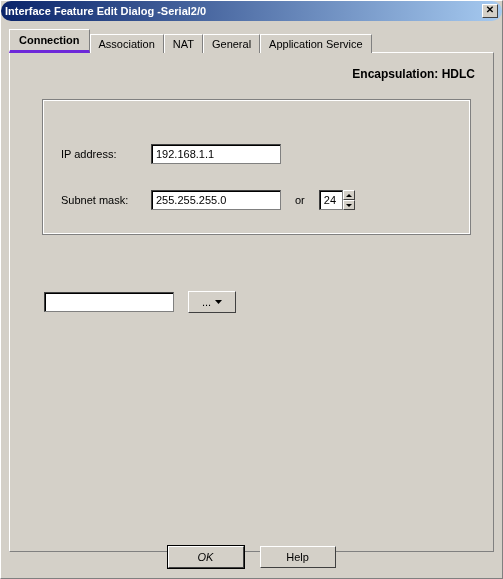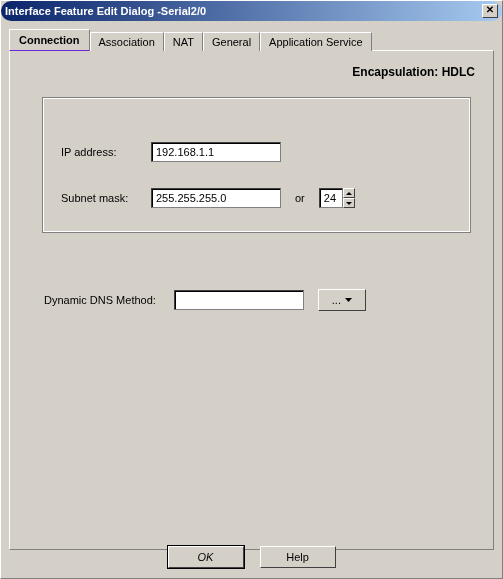--- a/index.html
+++ b/index.html
@@ -72,21 +72,21 @@
     margin-right: 0px;
     font-size: 11px;
     position: relative;
     top: 1px;
     cursor: default;
   }
   .tab.active {
     padding: 4px 9px;
     top: 0;
     z-index: 3;
-    border-bottom: 1px solid #6d28d9;
+    border-bottom: 3px solid #6d28d9;
     margin-bottom: -1px;
     font-weight: bold;
   }
   .tabpanel {
     border: 1px solid #fff;
     border-right-color: #808080;
     border-bottom-color: #808080;
     background: #d4d0c8;
     width: 100%;
     height: 500px;
@@ -306,21 +306,20 @@
                 <svg width="6" height="3" viewBox="0 0 6 3">
                     <polygon points="0,0 6,0 3,3" fill="#000"></polygon>
                   </svg>
               </span>
             </span>
           </span>
         </div>
       </div>
 
       <div class="dns-row">
-        <span class="lbl2">Dynamic DNS Method:</span>
         <input class="text-input dns-input" value="" style="">
         <div class="menu-btn">
           <span>...</span>
           <svg width="7" height="4" viewBox="0 0 7 4">
               <polygon points="0,0 7,0 3.5,4" fill="#000"></polygon>
             </svg>
         </div>
       </div>
 
     </div>

